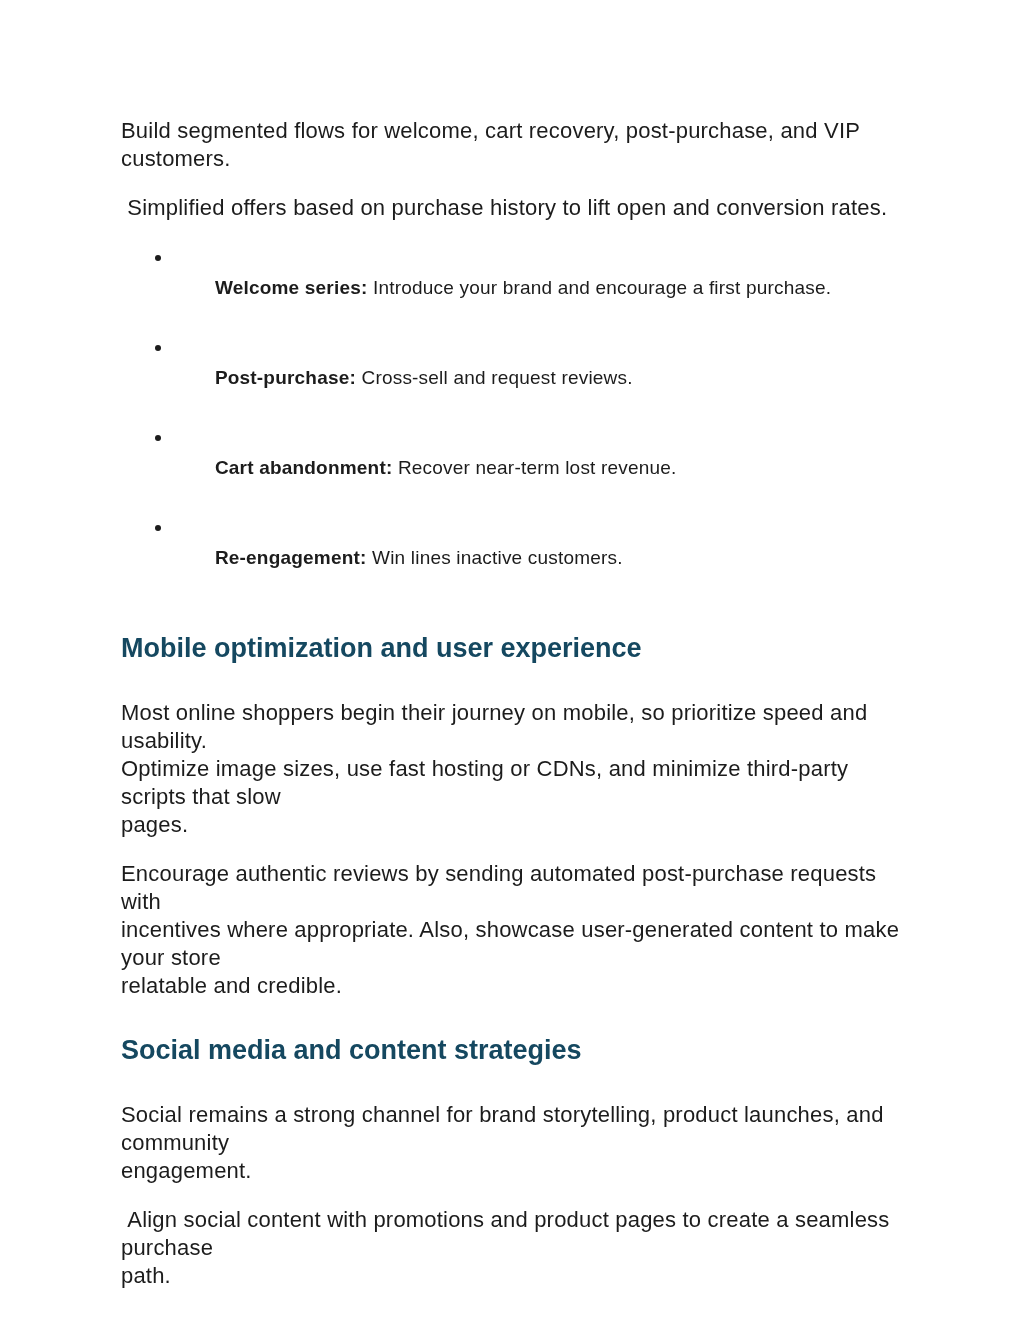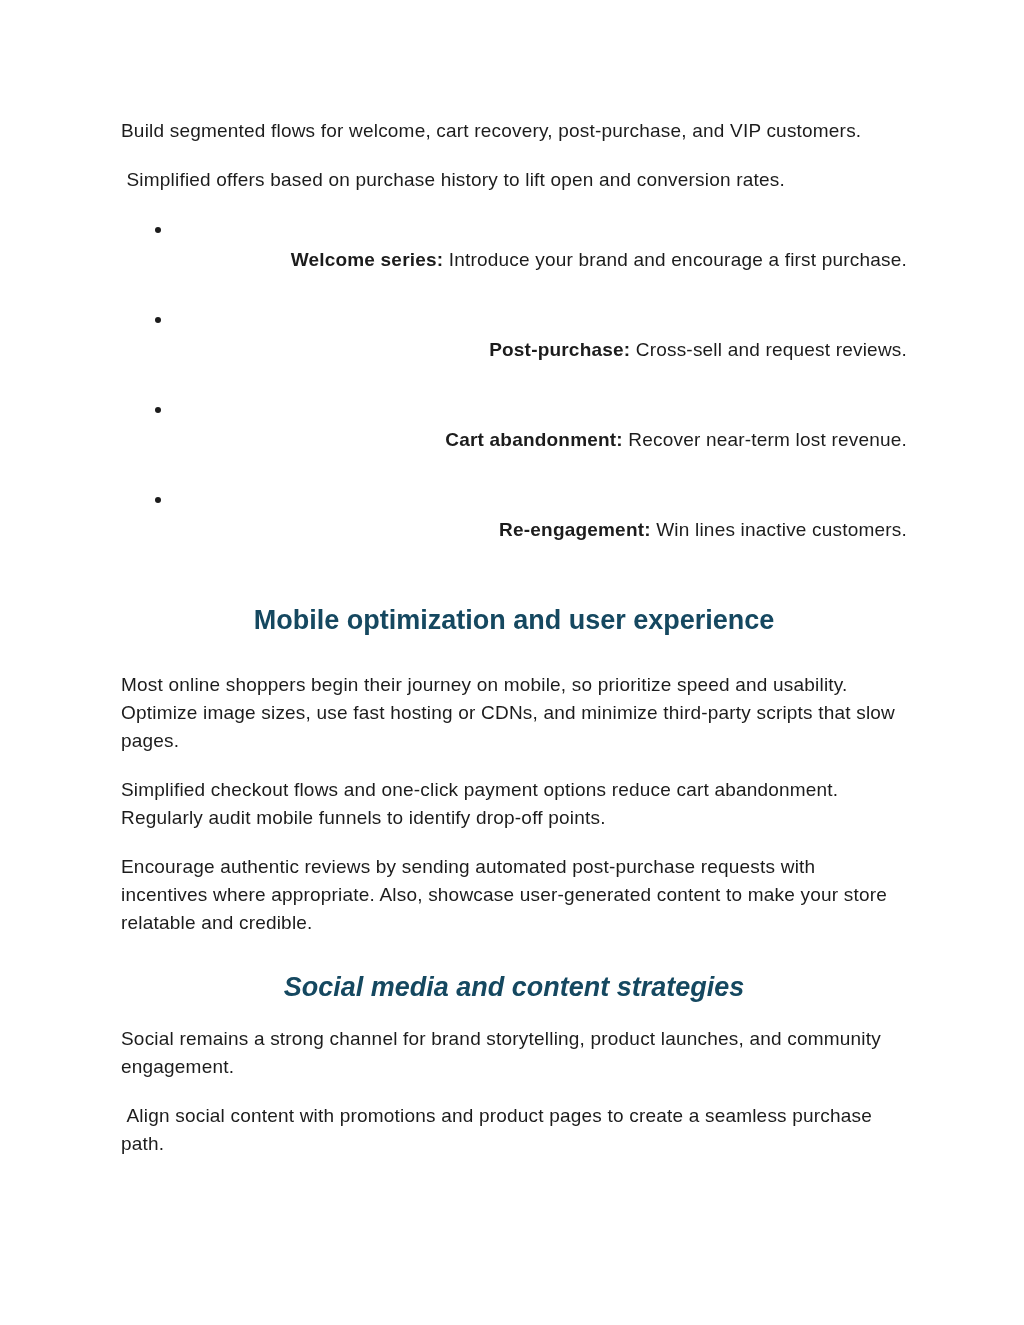--- a/index.html
+++ b/index.html
@@ -14,31 +14,30 @@
     margin: 0 auto;
     background: #ffffff;
     box-sizing: border-box;
     padding: 117px 117px 0 121px;
     font-family: "Liberation Sans", "DejaVu Sans", sans-serif;
     color: #1c1c1c;
     overflow: hidden;
   }
   .para {
     margin: 0 0 21px 0;
-    font-size: 19px;
+    font-size: 22px;
     line-height: 28px;
     letter-spacing: 0.2px;
     white-space: pre-wrap;
     color: #1c1c1c;
   }
   ul.bullets {
     list-style: none;
     margin: 14px 0 0 0;
     padding: 0 0 0 61px;
-    text-align: right;
   }
   ul.bullets li {
     position: relative;
     font-size: 19px;
     line-height: 30px;
     letter-spacing: 0.2px;
     white-space: pre-wrap;
   }
   ul.bullets li .dot {
     position: absolute;
@@ -52,26 +51,24 @@
   ul.bullets li .b {
     font-weight: 700;
   }
   h1.section-h {
     font-size: 27px;
     line-height: 35px;
     font-weight: 700;
     color: #154860;
     letter-spacing: 0;
     margin: 28px 0 33px 0;
-    text-align: center;
   }
   h1.section-h.second {
     margin-top: 33px;
-    margin-bottom: 20px;
-    font-style: italic;
+    margin-bottom: 33px;
   }
 </style>
 </head>
 <body>
 
 <div class="page">
 
   <p class="para">Build segmented flows for welcome, cart recovery, post-purchase, and VIP customers.</p>
   <p class="para"> Simplified offers based on purchase history to lift open and conversion rates.</p>
 
@@ -88,22 +85,20 @@
     <li>
       <span class="dot"></span><span class="b">Re-engagement:</span><span> Win lines inactive customers.</span>
     </li>
   </ul>
 
   <h1 class="section-h">Mobile optimization and user experience</h1>
 
   <p class="para">Most online shoppers begin their journey on mobile, so prioritize speed and usability.
 Optimize image sizes, use fast hosting or CDNs, and minimize third-party scripts that slow
 pages.</p>
-  <p class="para">Simplified checkout flows and one-click payment options reduce cart abandonment.
-Regularly audit mobile funnels to identify drop-off points.</p>
   <p class="para">Encourage authentic reviews by sending automated post-purchase requests with
 incentives where appropriate. Also, showcase user-generated content to make your store
 relatable and credible.</p>
 
   <h1 class="section-h second">Social media and content strategies</h1>
 
   <p class="para">Social remains a strong channel for brand storytelling, product launches, and community
 engagement.</p>
   <p class="para"> Align social content with promotions and product pages to create a seamless purchase
 path.</p>

